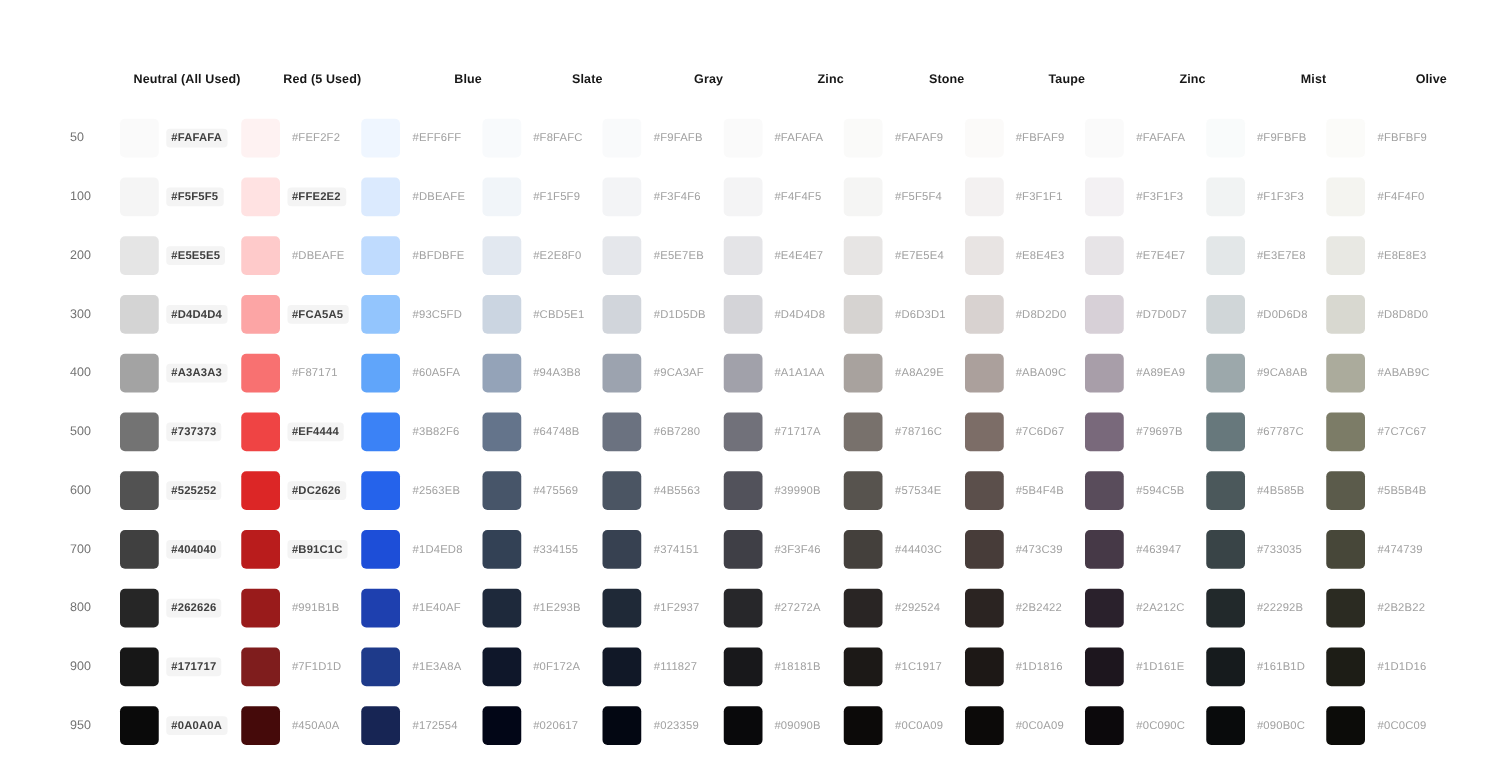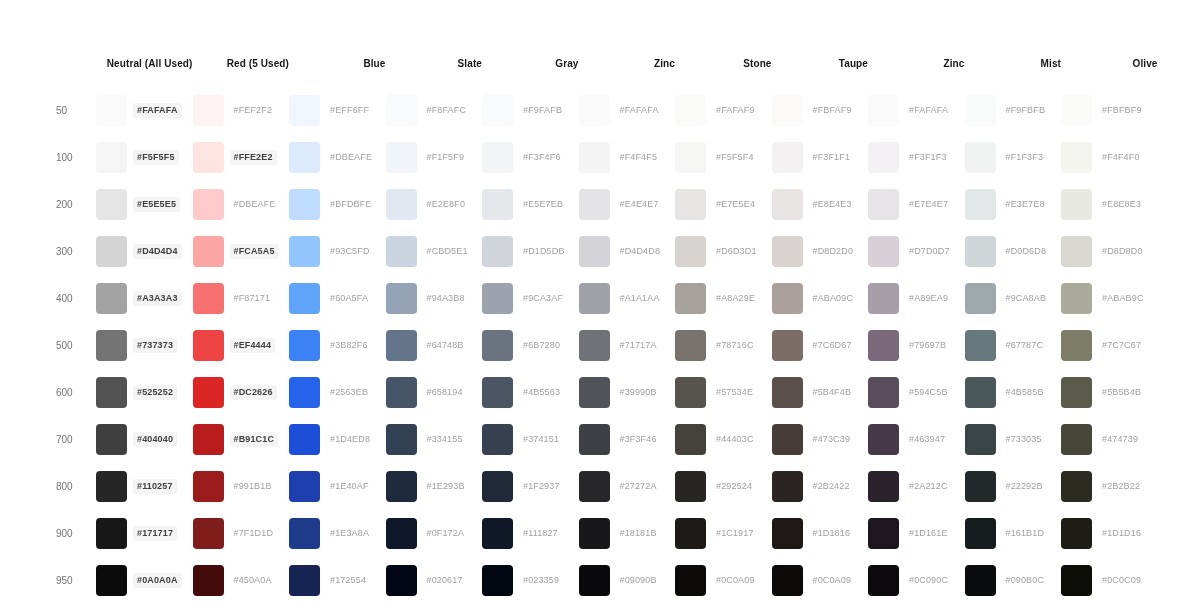--- a/index.html
+++ b/index.html
@@ -542,21 +542,21 @@
           </td>
           <td class="swatch-cell">
             <div class="swatch-wrap">
               <div class="swatch-chip" style="background: rgb(37, 99, 235);"></div>
               <span class="hex-label">#2563EB</span>
             </div>
           </td>
           <td class="swatch-cell">
             <div class="swatch-wrap">
               <div class="swatch-chip" style="background: rgb(71, 85, 105);"></div>
-              <span class="hex-label">#658194</span>
+              <span class="hex-label">#475569</span>
             </div>
           </td>
           <td class="swatch-cell">
             <div class="swatch-wrap">
               <div class="swatch-chip" style="background: rgb(75, 85, 99);"></div>
               <span class="hex-label">#4B5563</span>
             </div>
           </td>
           <td class="swatch-cell">
             <div class="swatch-wrap">
@@ -662,21 +662,21 @@
               <div class="swatch-chip" style="background: rgb(71, 71, 57);"></div>
               <span class="hex-label">#474739</span>
             </div>
           </td>
         </tr>
         <tr>
           <td class="shade-label">800</td>
           <td class="swatch-cell">
             <div class="swatch-wrap">
               <div class="swatch-chip" style="background: rgb(38, 38, 38);"></div>
-              <span class="hex-label is-used">#110257</span>
+              <span class="hex-label is-used">#262626</span>
             </div>
           </td>
           <td class="swatch-cell">
             <div class="swatch-wrap">
               <div class="swatch-chip" style="background: rgb(153, 27, 27);"></div>
               <span class="hex-label">#991B1B</span>
             </div>
           </td>
           <td class="swatch-cell">
             <div class="swatch-wrap">

